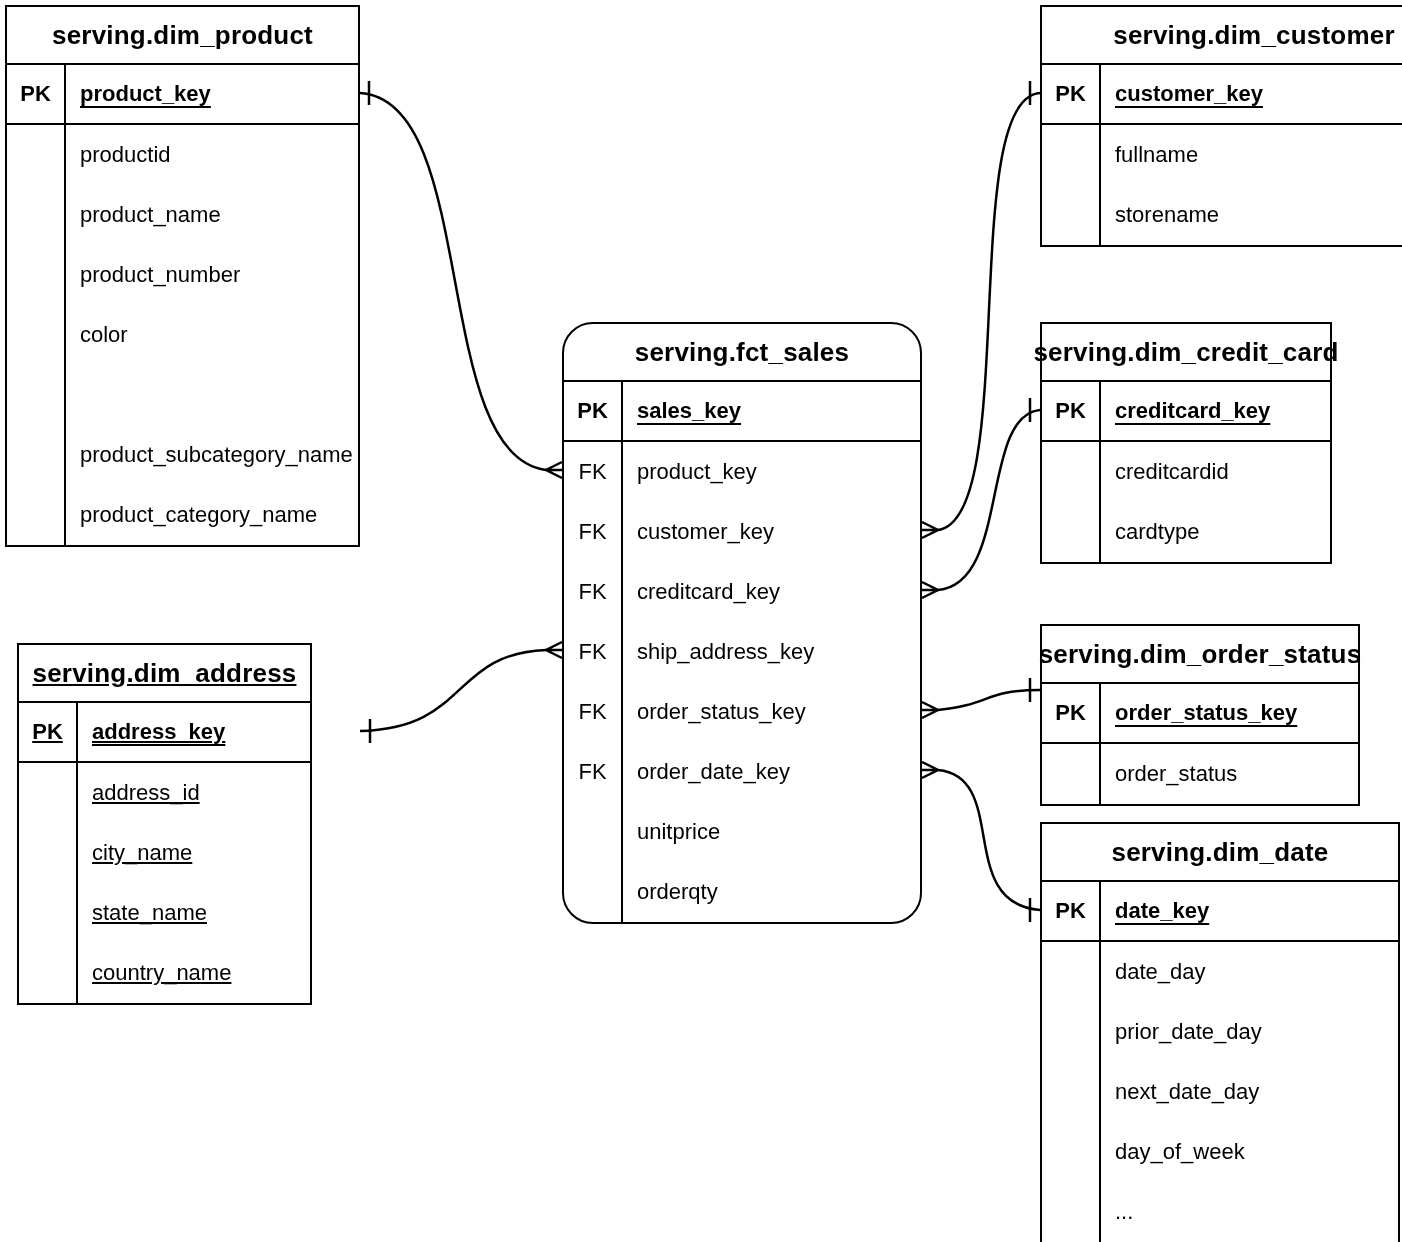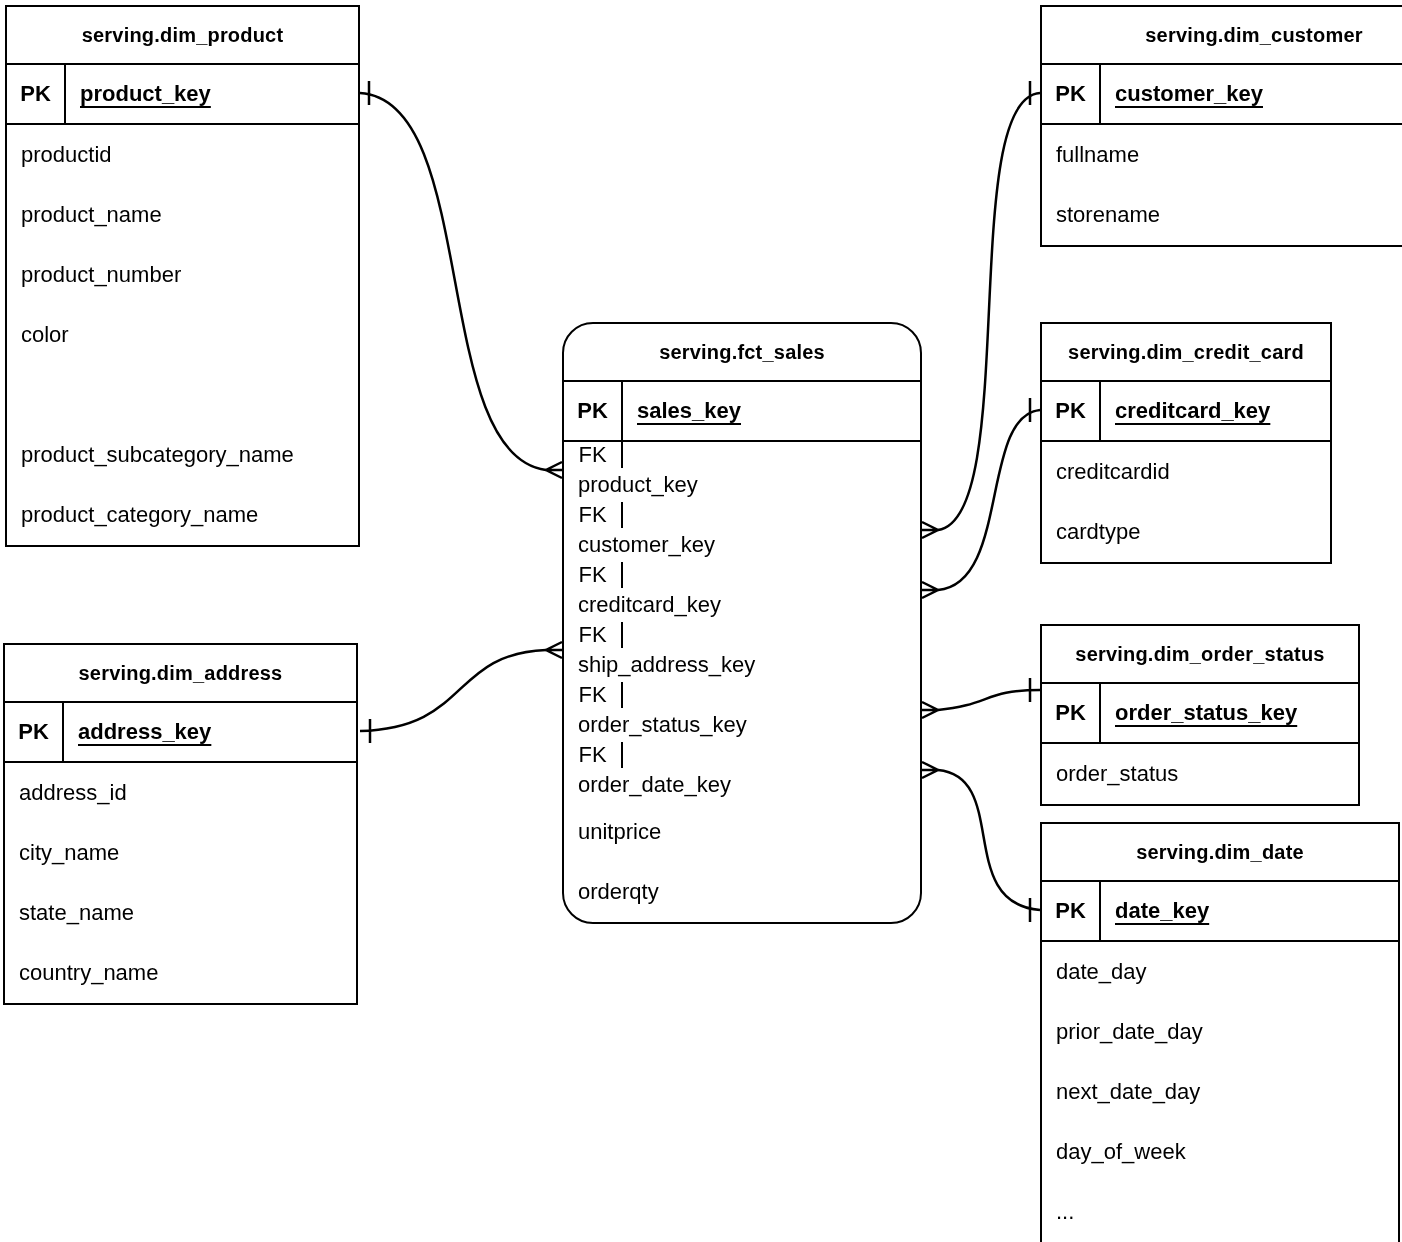--- a/index.html
+++ b/index.html
@@ -19,26 +19,26 @@
     background:#ffffff;
     border:2.5px solid #000000;
     box-sizing:border-box;
     display:flex;
     flex-direction:column;
   }
   .ttl {
     height:56px; flex:none;
     border-bottom:2.5px solid #000000;
     display:flex; align-items:center; justify-content:center;
-    font-size:20px; font-weight:bold;
+    font-size:26px; font-weight:bold;
     letter-spacing:0.2px;
   }
   .row { display:flex; flex:none; }
   .row.pk { height:58px; border-bottom:2.5px solid #000000; }
-  .row.fld { height:60px;flex-direction:column; }
+  .row.fld { height:60px; }
   .kc {
     width:57px; flex:none;
     border-right:2.5px solid #000000;
     display:flex; align-items:center; justify-content:center;
     font-size:22px;
   }
   .row.pk .kc { font-weight:bold; }
   .fc {
     flex:1; min-width:0;
     display:flex; align-items:center;
@@ -291,21 +291,21 @@
         </div>
     </div>
     <div class="row fld">
       <div class="kc"></div>
       <div class="fc">
           <span>...</span>
         </div>
     </div>
   </div>
 
-  <div class="tbl" style="left:3px; top:643px; width:355px;">
+  <div class="tbl" style="left:17px; top:643px; width:295px;text-decoration:underline;">
     <div class="ttl">serving.dim_address</div>
     <div class="row pk">
       <div class="kc">PK</div>
       <div class="fc">
           <span>address_key</span>
         </div>
     </div>
     <div class="row fld">
       <div class="kc"></div>
       <div class="fc">

